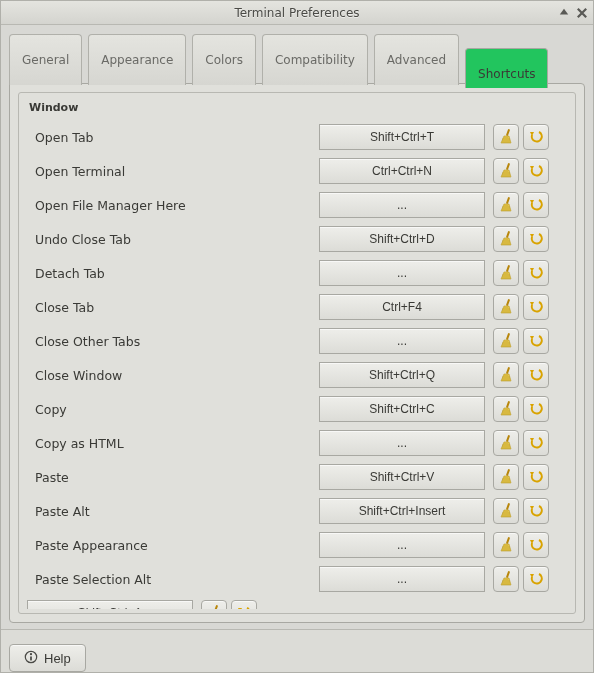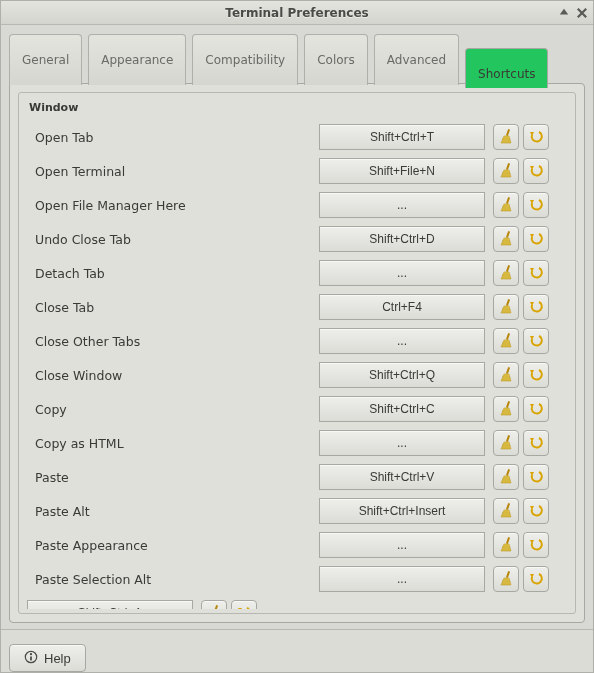--- a/index.html
+++ b/index.html
@@ -25,21 +25,21 @@
   .titlebar {
     height: 24px;
     display: flex;
     align-items: center;
     justify-content: center;
     position: relative;
     border-bottom: 1px solid #b8b8b2;
     background: linear-gradient(#e4e4df, #d4d4cf);
   }
   .titlebar-title {
-    font-weight: bold;
+    font-weight: normal;
     font-size: 12px;
     color: #4a4a46;
     text-shadow: 0 1px 0 rgba(255,255,255,0.5);
   }
   .titlebar-controls {
     position: absolute;
     right: 4px;
     top: 0;
     height: 100%;
     display: flex;
@@ -213,22 +213,22 @@
             <path d="M2 2 L8 8 M8 2 L2 8" stroke="#5a5a56" stroke-width="1.6" fill="none"></path>
           </svg>
       </span>
     </div>
   </div>
 
   <div class="content">
     <div class="tabstrip" id="tabstrip">
         <div class="tab"><span>General</span></div>
         <div class="tab"><span>Appearance</span></div>
+        <div class="tab"><span>Colors</span></div>
         <div class="tab"><span>Compatibility</span></div>
-        <div class="tab"><span>Colors</span></div>
         <div class="tab"><span>Advanced</span></div>
         <div class="tab active"><span>Shortcuts</span></div>
       </div>
 
     <div class="panel">
       <div class="groupbox">
         <div class="group-title">Window</div>
         <div class="rows-container" id="rows-container">
             <div class="row">
               <div class="row-label">Open Tab</div>
@@ -247,21 +247,21 @@
                 <span>
 <svg viewBox="0 0 16 16">
   <path d="M11 4 A5 5 0 1 1 4 7" fill="none" stroke="#d9a300" stroke-width="2"></path>
   <path d="M2 4 L6 4 L4 8 Z" fill="#d9a300"></path>
 </svg></span>
               </button>
             </div>
             <div class="row">
               <div class="row-label">Open Terminal</div>
               <button class="shortcut-btn">
-                <span>Shift+File+N</span>
+                <span>Ctrl+Ctrl+N</span>
               </button>
               <button class="icon-btn">
                 <span>
 <svg viewBox="0 0 16 16">
   <rect x="9" y="1" width="2" height="7" rx="1" fill="#b8860b" transform="rotate(20 10 4.5)"></rect>
   <path d="M6 8 L11 8 L13 15 L3 15 Z" fill="#e6c74a" stroke="#b89a2a" stroke-width="0.6"></path>
   <path d="M5 10 L5 15 M7 9 L7 15 M9 9 L9 15 M11 10 L11 15" stroke="#b89a2a" stroke-width="0.6"></path>
 </svg></span>
               </button>
               <button class="icon-btn">

